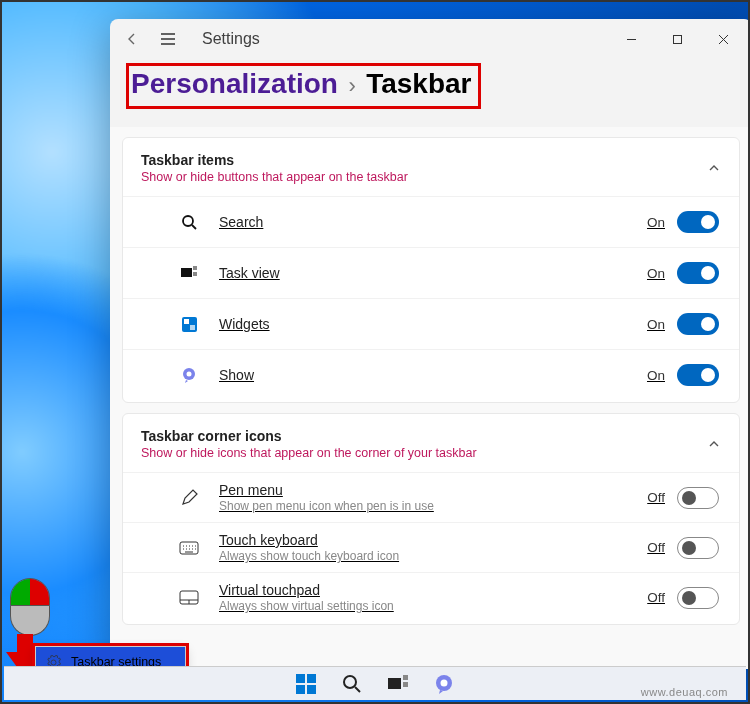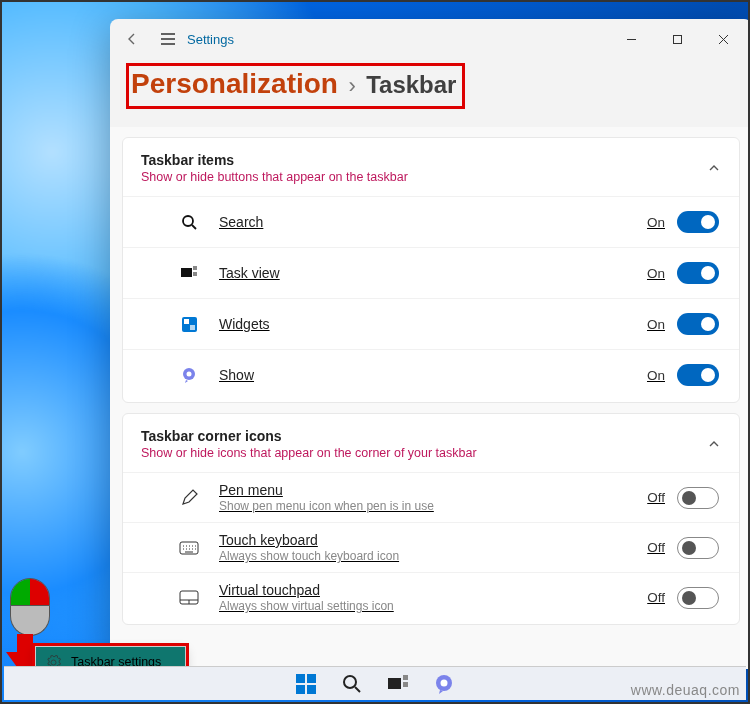--- a/index.html
+++ b/index.html
@@ -14,29 +14,29 @@
   .s2{ width:400px;height:400px; top:250px; left:-180px; background: radial-gradient(circle,#80ccff 0%,#1a8cff 50%,transparent 70%);}
 
   .window {
     position:absolute; top:17px; left:108px; width:642px; height:650px;
     background:#f3f3f3; border-radius:8px 8px 0 0; box-shadow:0 8px 40px rgba(0,0,0,.3);
     display:flex; flex-direction:column; overflow:hidden;
   }
   .titlebar { height:40px; display:flex; align-items:center; padding:0 6px; }
   .back-btn { width:32px; height:32px; display:flex; align-items:center; justify-content:center; color:#666; cursor:pointer; }
   .menu-btn { width:32px; height:32px; display:flex; align-items:center; justify-content:center; color:#333; cursor:pointer; margin-left:4px;}
-  .app-title { font-size:13px; color:#0369a1; margin-left:3px; }
+  .app-title { font-size:16px; color:#404040; margin-left:18px; }
   .win-controls { margin-left:auto; display:flex; }
   .win-ctrl { width:46px; height:38px; display:flex; align-items:center; justify-content:center; color:#555; cursor:pointer; font-size:11px;}
 
   .breadcrumb-wrap { padding:4px 16px 18px 16px; }
   .breadcrumb-hl { display:inline-block; border:3px solid #d00; padding:2px 6px 6px 2px; }
-  .crumb-parent { font-size:28px; font-weight:600; color:#c2410c; }
+  .crumb-parent { font-size:28px; font-weight:600; color:#4c1d95; }
   .crumb-sep { font-size:22px; color:#777; margin:0 6px; }
-  .crumb-current { font-size:24px; font-weight:600; color:#404040; }
+  .crumb-current { font-size:28px; font-weight:600; color:#000000; }
 
   .content { flex:1; background:#f9f9f9; padding:0 12px; overflow:hidden; }
   .section {
     background:#fff; border:1px solid #e8e8e8; border-radius:6px;
     margin-top:10px; padding-bottom:2px;
   }
   .section-header { display:flex; align-items:center; padding:14px 18px 12px 18px; cursor:pointer; }
   .sh-text { flex:1; }
   .sh-title { font-size:14px; font-weight:600; color:#222; }
   .sh-desc { font-size:12.5px; color:#be185d; margin-top:2px; }
@@ -60,21 +60,21 @@
   .toggle.off { background:#fff; border:1px solid #888; }
   .knob {
     position:absolute; width:14px; height:14px; border-radius:50%; top:4px;
   }
   .toggle.on .knob { right:4px; background:#fff; }
   .toggle.off .knob { left:4px; background:#555; top:3px; }
 
   
   .context-menu {
     position:absolute; left:33px; top:644px; width:151px; height:32px;
-    background:#0f766e; border:1px solid #ccc; outline:3px solid #d00;
+    background:#1d4ed8; border:1px solid #ccc; outline:3px solid #d00;
     display:flex; align-items:center; padding:0 10px; font-size:12.5px; cursor:pointer;
     box-shadow:0 4px 12px rgba(0,0,0,.2);
   }
   .context-menu .gear { margin-right:10px; color:#333; }
 
   
   .mouse {
     position:absolute; left:8px; top:576px; width:40px; height:58px;
   }
   .mouse-top { display:flex; width:40px; height:28px; border-radius:20px 20px 0 0; overflow:hidden; border:1px solid #555;}
@@ -86,21 +86,21 @@
     position:absolute; left:4px; top:650px; width:0;height:0;
     border-left:19px solid transparent; border-right:19px solid transparent; border-top:26px solid #d00;
   }
 
   
   .taskbar {
     position:absolute; left:2px; right:2px; bottom:2px; height:34px;
     background:#eceff5; border-top:1px solid #ccc; display:flex; justify-content:center; align-items:center; gap:22px;
   }
   .tb-icon { width:24px; height:24px; display:flex; align-items:center; justify-content:center; cursor:pointer; }
-  .watermark { position:absolute; right:8px; bottom:4px; font-size:14px; color:#888; letter-spacing:.5px;}
+  .watermark { position:absolute; right:20px; bottom:4px; font-size:11px; color:#888; letter-spacing:.5px;}
 
   svg { display:block; }
 </style>
 </head>
 <body>
 
 <div class="swirl s1"></div>
 <div class="swirl s2"></div>
 
 <div class="window">

